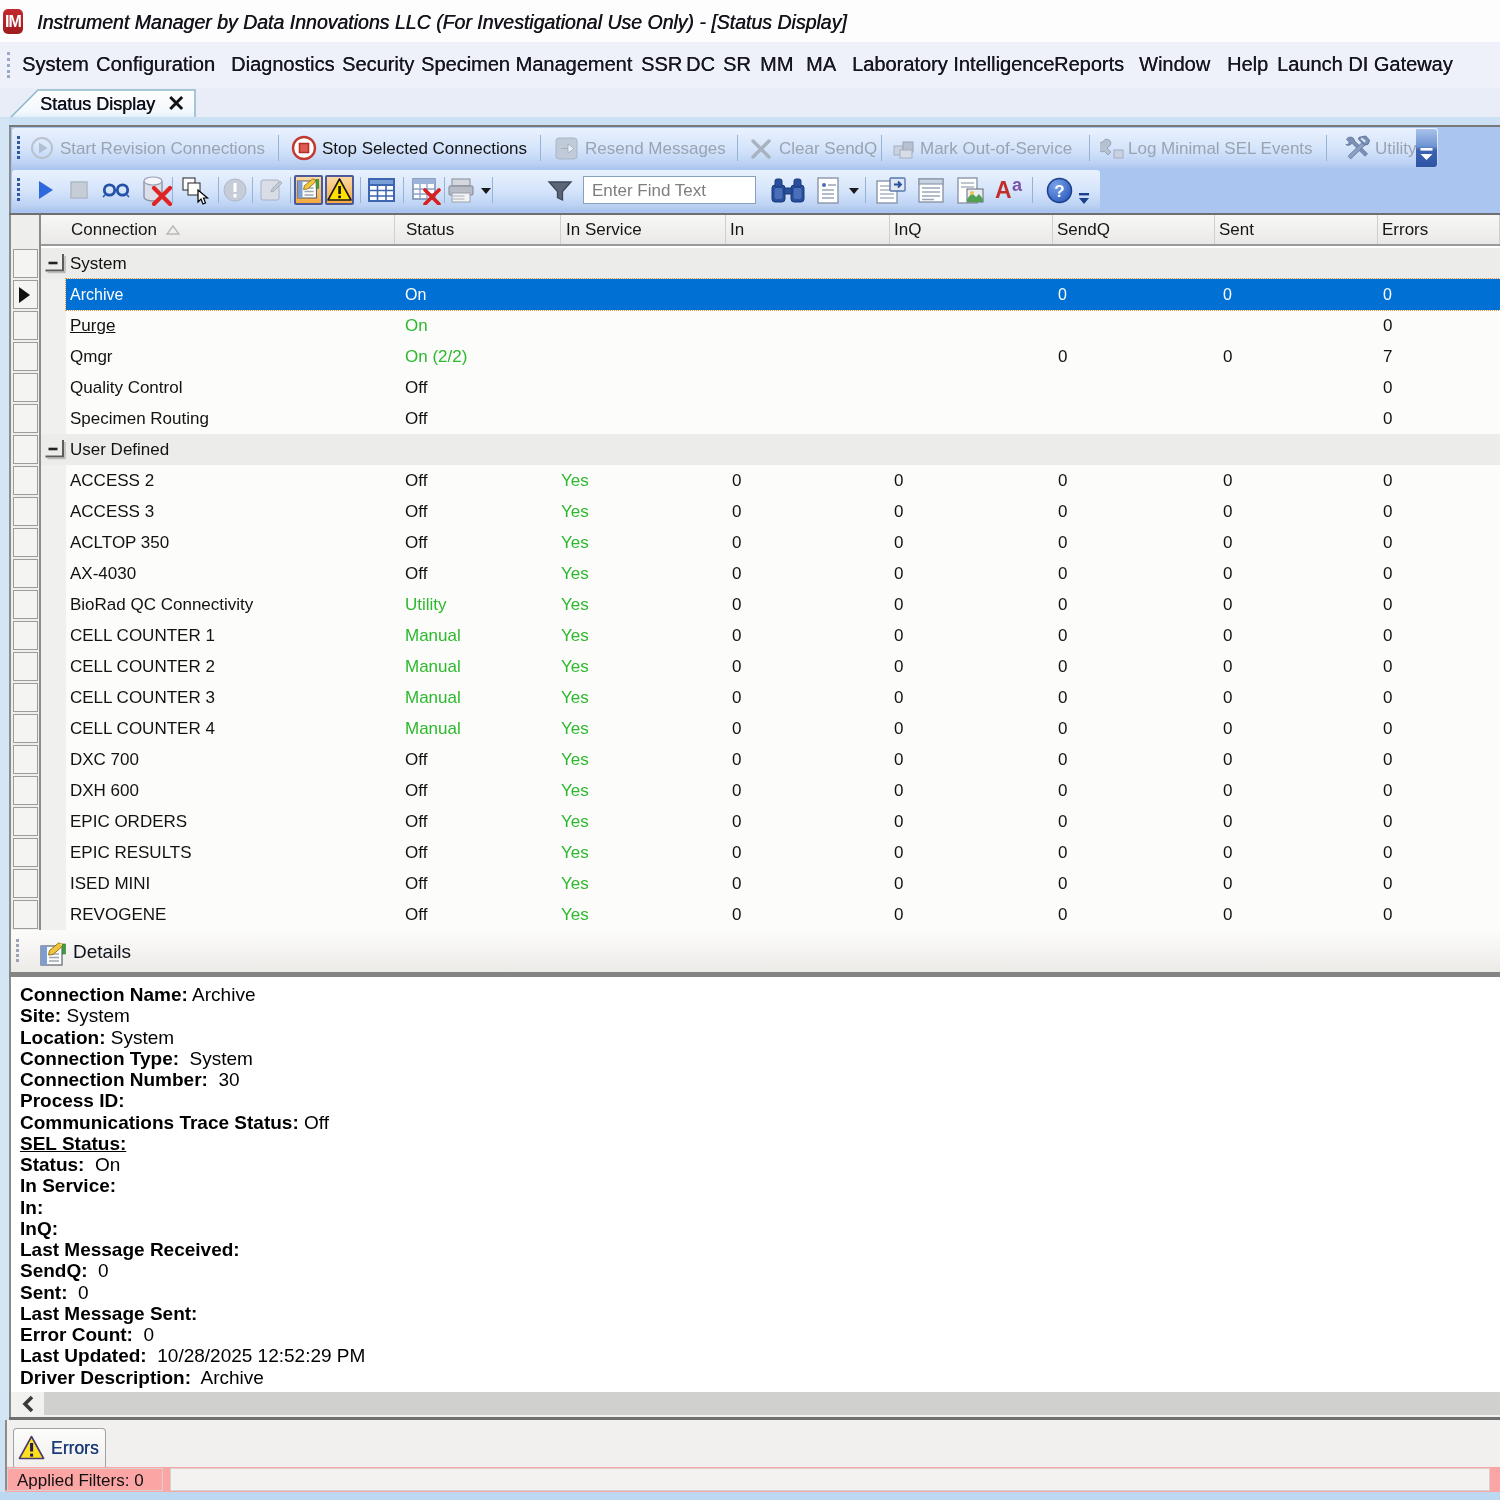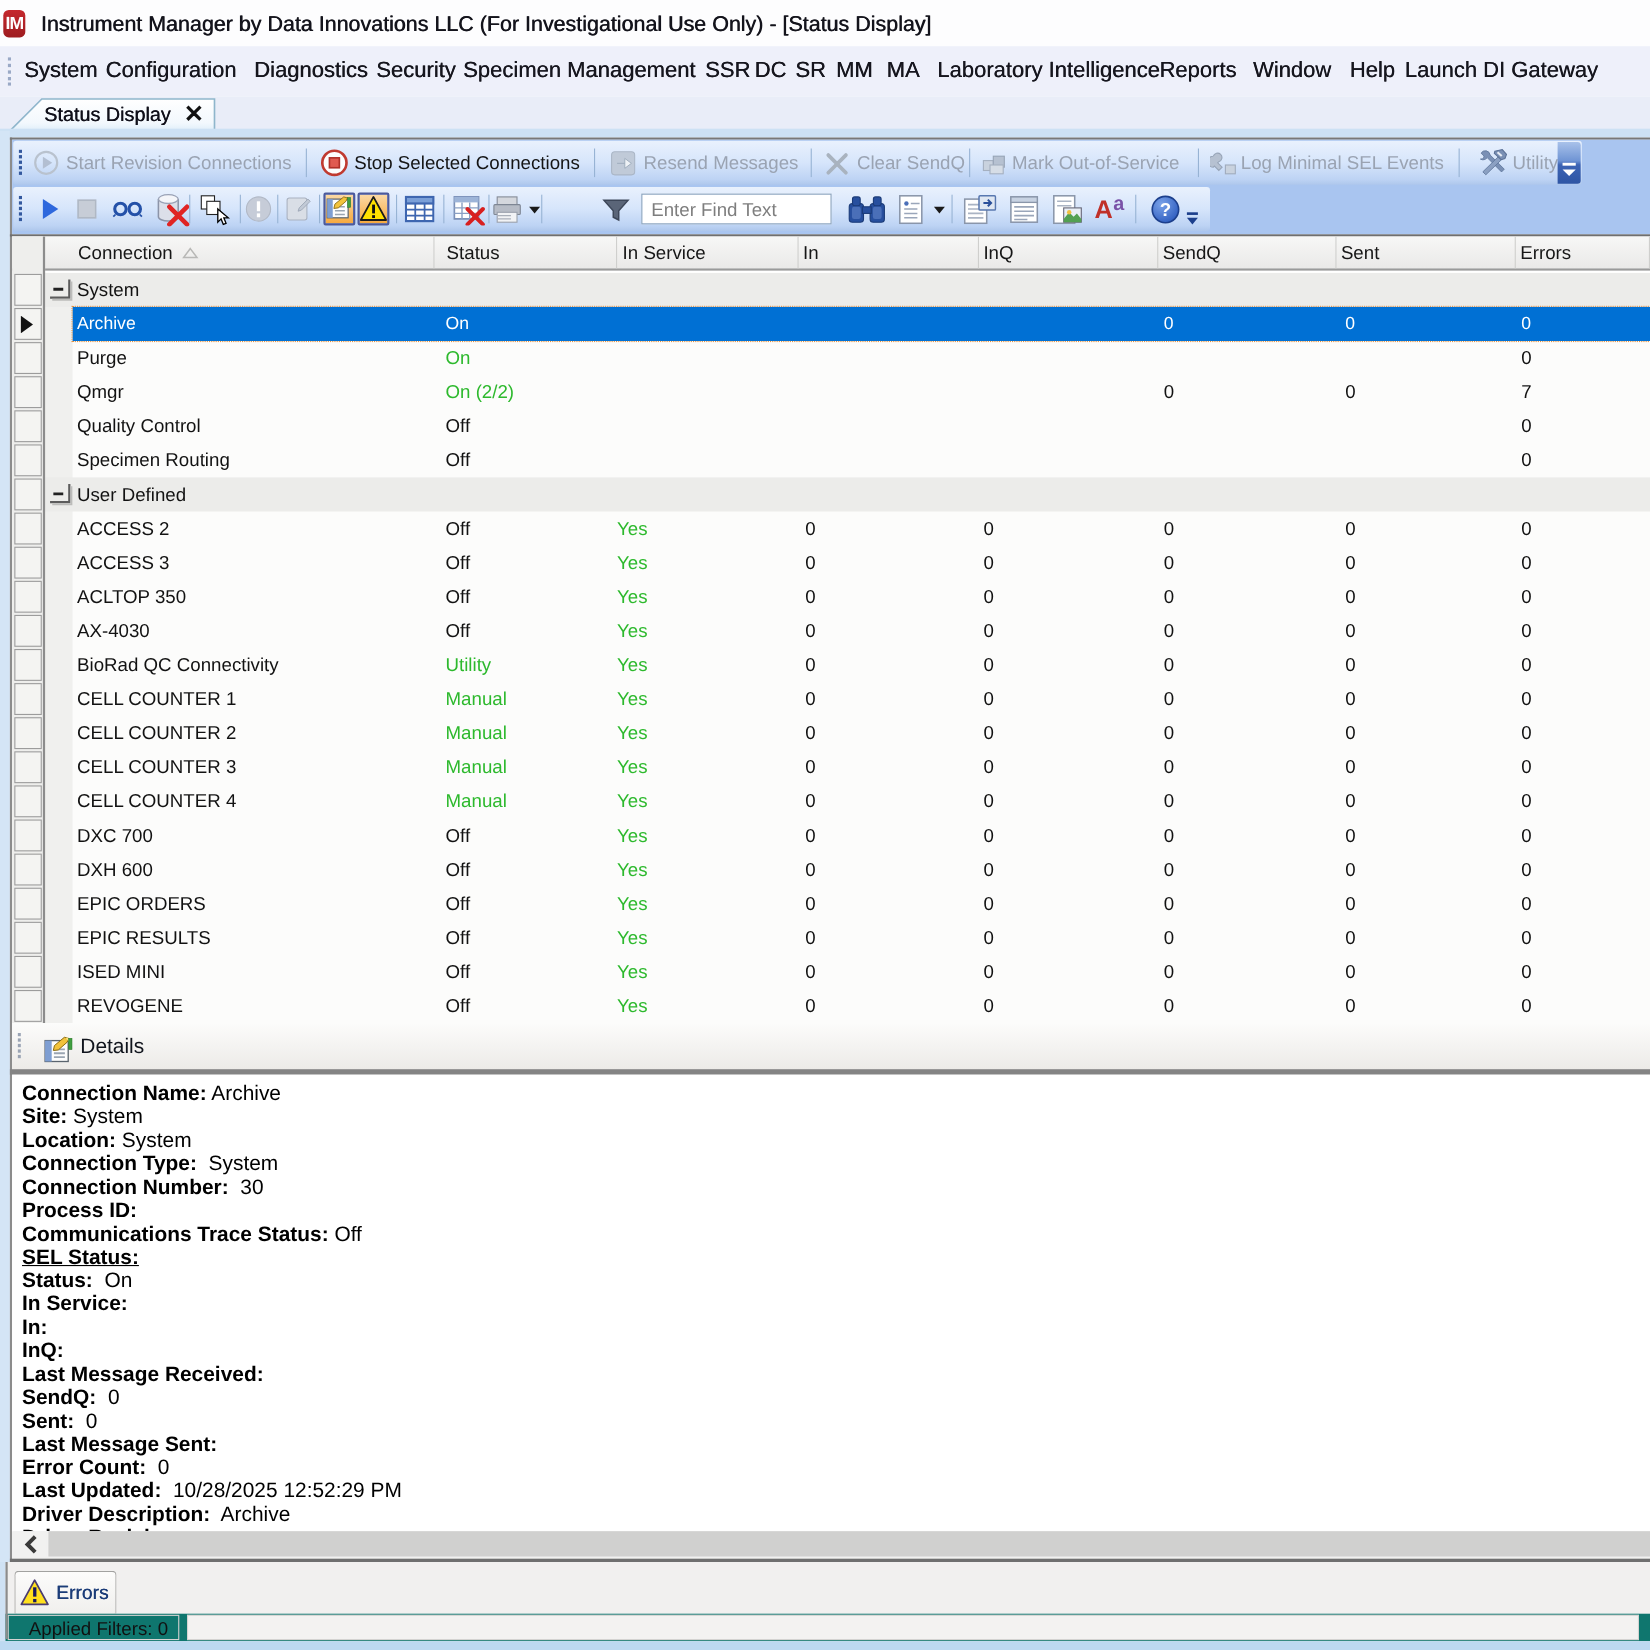--- a/index.html
+++ b/index.html
@@ -5,21 +5,21 @@
   * { margin:0; padding:0; box-sizing:border-box; }
   html,body { width:1500px; height:1500px; overflow:hidden; }
   body { font-family:"Liberation Sans", sans-serif; position:relative; background:#fff; }
   .abs { position:absolute; }
   
   #titlebar { left:0; top:0; width:1500px; height:42px; background:#fdfdfe; }
   #imlogo { left:3px; top:9px; width:20px; height:25px; border-radius:5px;
     background:linear-gradient(#c5292e,#9e1c20); color:#fff; font-weight:bold; font-size:16px;
     text-align:center; line-height:25px; letter-spacing:-1px; }
   #titletext { left:37px; top:0; height:60px; line-height:44px; font-size:19.5px; color:#14141c;
-    text-shadow:0.5px 0 0 #14141c; white-space:pre; }
+    text-shadow:0.5px 0 0 #14141c; white-space:pre;font-style:italic; }
   
   #menubar { left:0; top:42px; width:1500px; height:46px; background:#eef0fa; }
   .menuitem { position:absolute; top:0; height:46px; line-height:45px; font-size:20px; color:#16161e;
     text-shadow:0.3px 0 0 #16161e; white-space:pre; }
   .gripv { position:absolute; width:3px; }
   
   #tabrow { left:0; top:88px; width:1500px; height:31px; background:#e9edf8; }
   #tabshape { position:absolute; left:8px; top:1px; width:190px; height:30px; }
   #tabtext { left:40px; top:0px; height:31px; line-height:32px; font-size:18px; color:#10101a;
     text-shadow:0.4px 0 0 #10101a; }
@@ -65,21 +65,21 @@
   #details .dv { font-weight:normal; }
   
   #hscroll { left:11px; top:1392px; width:1489px; height:26px; background:#f1f1f0; }
   #hsbtn { position:absolute; left:1px; top:0px; width:30px; height:24px; background:#f1f1f0; }
   #hsthumb { position:absolute; left:33px; top:0px; width:1456px; height:23px; background:#d0d0cf; }
   #hscrollline { left:9px; top:1417px; width:1491px; height:3px; background:#6f6f6f; }
   #tabbar2 { left:0; top:1420px; width:1500px; height:47px; background:#f1f0ef; }
   #errtab { position:absolute; left:13px; top:8px; width:93px; height:39px; background:linear-gradient(#fcfcfb,#f0efed);
     border:1px solid #a2a2a0; border-bottom:none; border-radius:4px 4px 0 0; }
   #errtab span { position:absolute; left:37px; top:0; height:38px; line-height:39px; font-size:17.5px; color:#1b3c78; text-shadow:0.3px 0 0 #1b3c78; }
-  #statusbar { left:0; top:1467px; width:1500px; height:25px; background:#0f766e; font-size:17px; color:#111;text-align:center; }
+  #statusbar { left:0; top:1467px; width:1500px; height:25px; background:#fca5a5; font-size:17px; color:#111; }
   #sbp1 { position:absolute; left:7px; top:1px; width:156px; height:23px; border:1px solid #d4d3d1; line-height:23px; padding-left:9px; white-space:pre; }
   #sbp2 { position:absolute; left:170px; top:1px; width:1320px; height:23px; border:1px solid #d4d3d1; background:#f3f2f1; }
   #bottomstrip { left:0; top:1492px; width:1500px; height:8px; background:#bdd9f1; }
 </style>
 </head>
 <body>
 <div class="abs" id="titlebar"></div>
 <div class="abs" id="imlogo">IM</div>
 <div class="abs" id="titletext">Instrument Manager by Data Innovations LLC (For Investigational Use Only) - [Status Display]</div>
 
@@ -366,21 +366,21 @@
       <span class="gcell" style="left:59px;">System</span>
     </div>
   <div id="selrow" style="top:31px;">
       <span class="gcell" style="left:4px;">Archive</span>
       <span class="gcell" style="left:339px;">On</span>
       <span class="gcell" style="left:992px;">0</span>
       <span class="gcell" style="left:1157px;">0</span>
       <span class="gcell" style="left:1317px;">0</span>
     </div>
   <div class="grow" style="top:62px;">
-      <span class="gcell" style="left:59px;">Purge</span>
+      <span class="gcell" style="left:59px;text-decoration:underline;">Purge</span>
       <span class="gcell green" style="left:394px;">On</span>
       <span class="gcell" style="left:1372px;">0</span>
     </div>
   <div class="grow" style="top:93px;">
       <span class="gcell" style="left:59px;">Qmgr</span>
       <span class="gcell green" style="left:394px;">On (2/2)</span>
       <span class="gcell" style="left:1047px;">0</span>
       <span class="gcell" style="left:1212px;">0</span>
       <span class="gcell" style="left:1372px;">7</span>
     </div>

